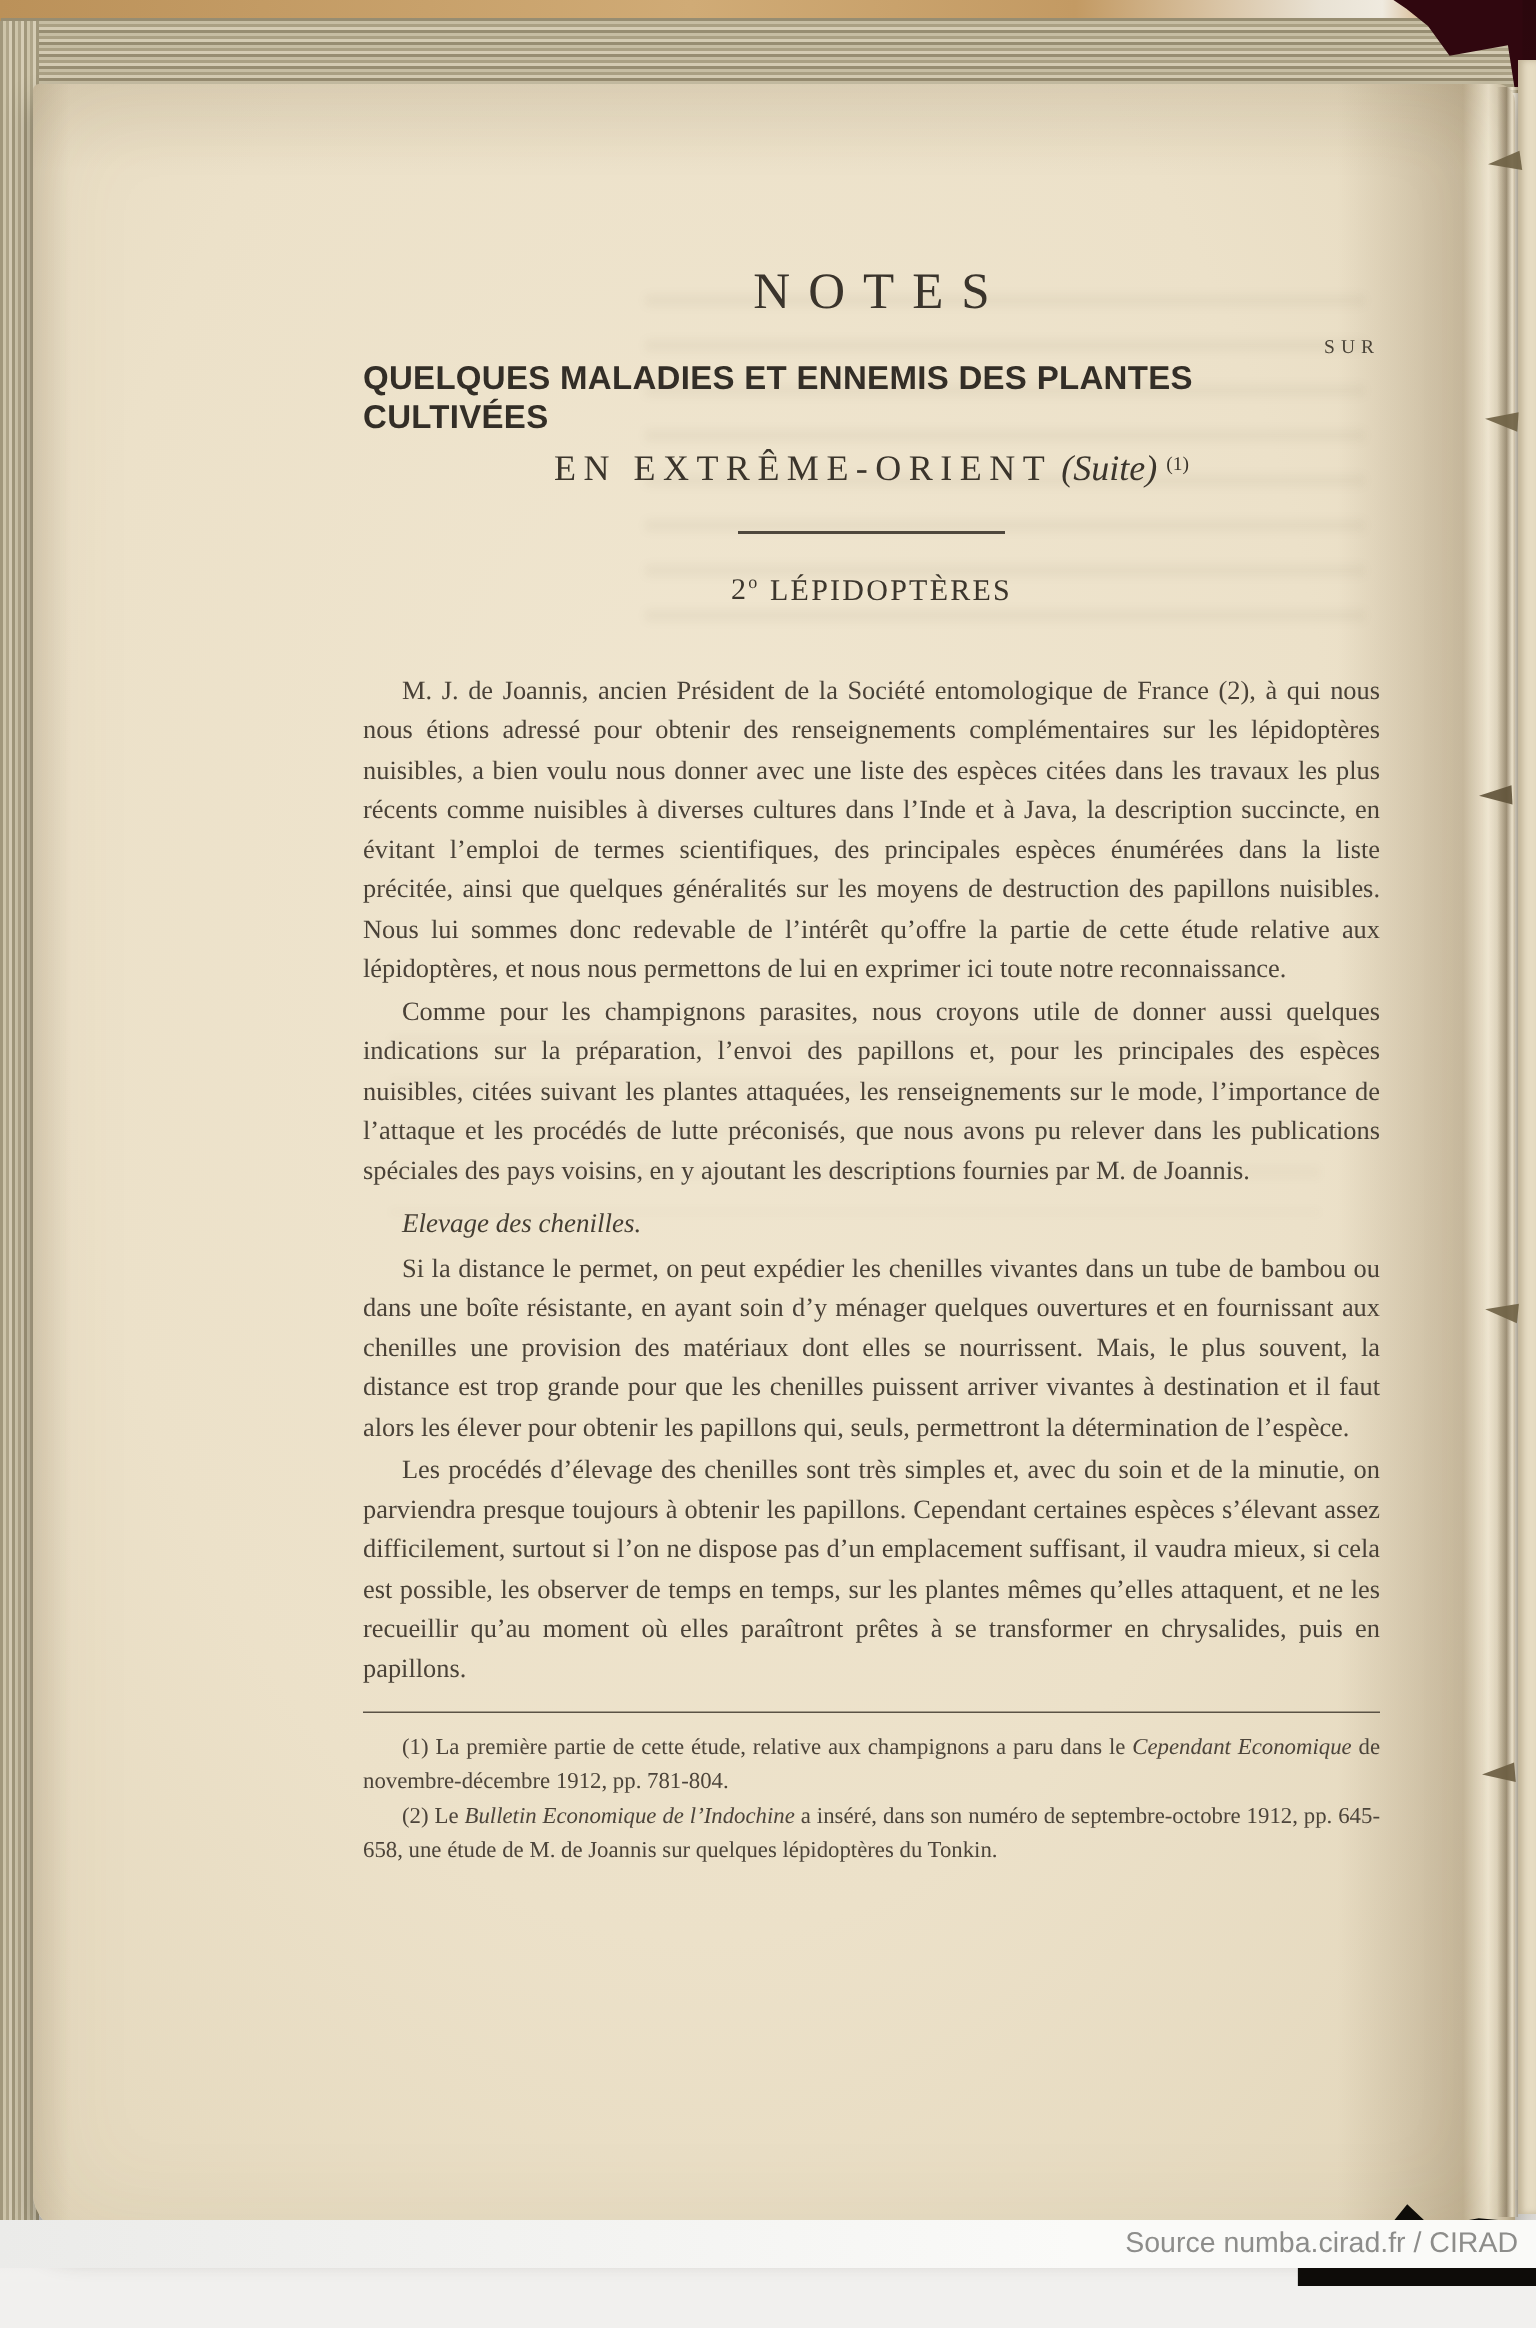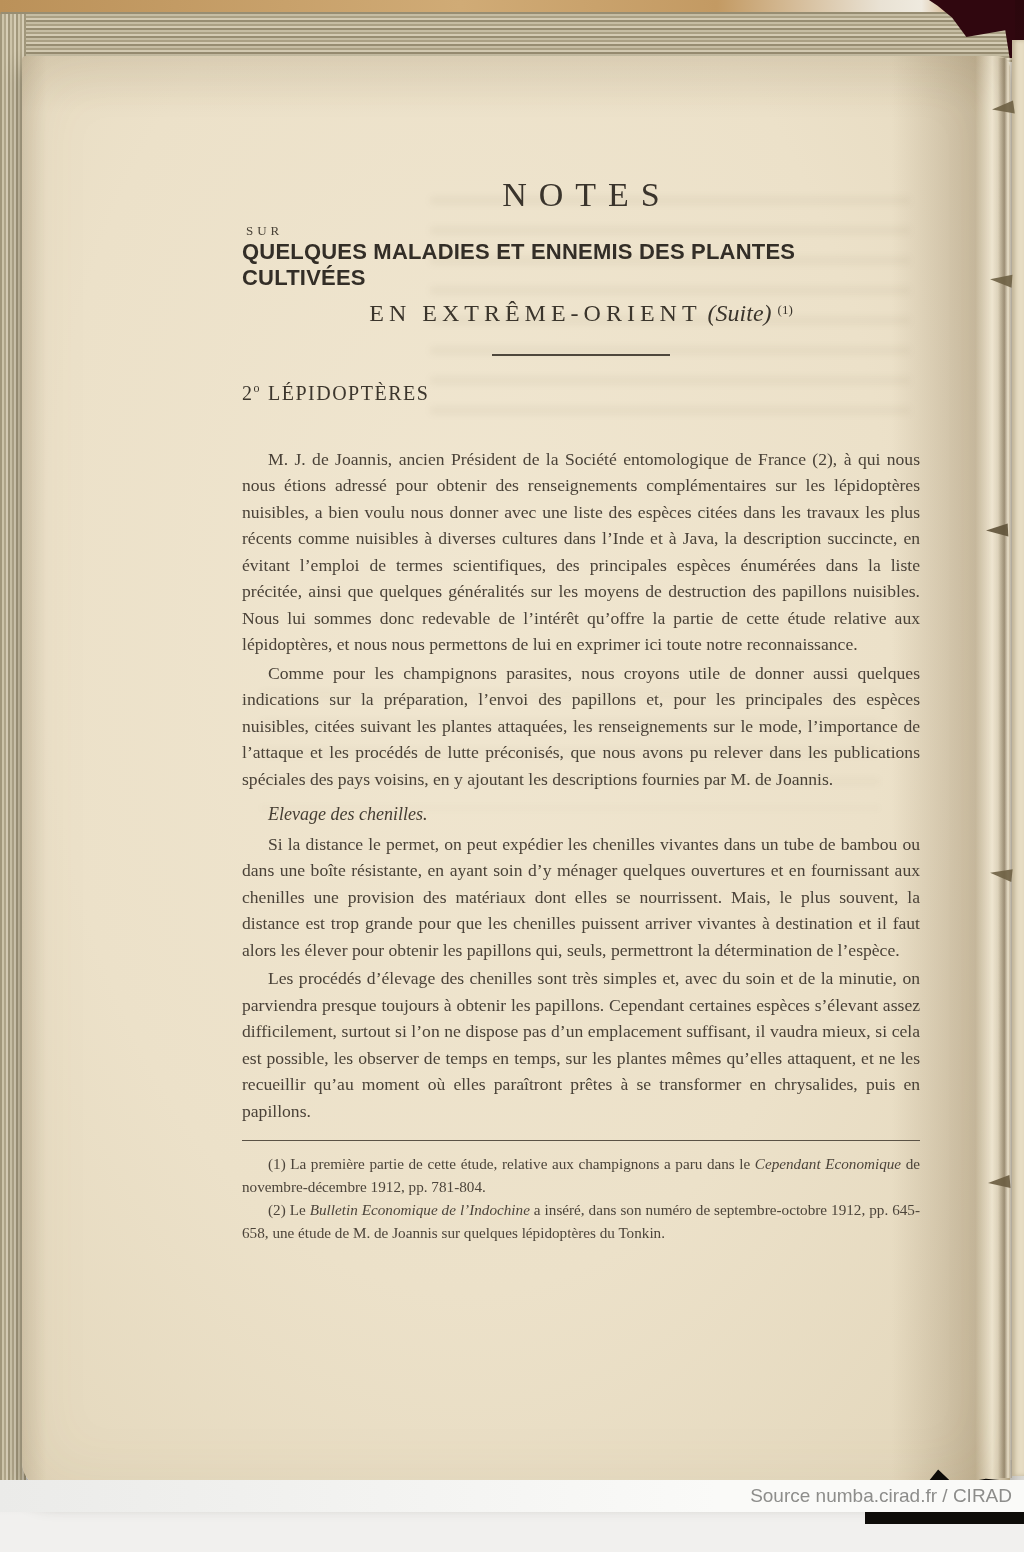--- a/index.html
+++ b/index.html
@@ -60,29 +60,29 @@
   .cover-bottom { position:absolute; left:865px; top:1466px; width:159px; height:58px; background:#0e0c09;
     clip-path:polygon(0 62%, 13% 24%, 36% 40%, 46% 6%, 56% 32%, 76% 22%, 100% 28%, 100% 100%, 0 100%); }
   
   .source-bar { position:absolute; left:0; top:1480px; width:1024px; height:32px;
     background:linear-gradient(90deg,#ebebe9, #fafaf8 70%);
     font-family:"Liberation Sans", sans-serif; font-size:19px; color:#8d8d8b;
     text-align:right; line-height:31px; padding-right:12px; }
   
   .text-block { position:absolute; left:242px; top:176px; width:678px; color:#463f35; }
   .t-notes { text-align:center; font-size:34px; letter-spacing:12px; text-indent:12px; color:#3a342c; }
-  .t-sur   { text-align:left; font-size:13px; letter-spacing:4px; text-indent:4px; margin-top:9px; color:#4a4338; }
+  .t-sur   { text-align:right; font-size:13px; letter-spacing:4px; text-indent:4px; margin-top:9px; color:#4a4338; }
   .t-main  { text-align:left; font-family:Liberation Sans, sans-serif; font-weight:700;
              font-size:22px; letter-spacing:.2px; color:#332e27; }
   .t-orient{ text-align:center; font-size:24px; margin-top:9px; color:#3b352c; }
   .t-orient .caps { letter-spacing:5px; }
   .t-orient .suite { font-style:italic; letter-spacing:0; }
   .t-orient .ref { font-size:13px; vertical-align:7px; letter-spacing:0; }
   .t-rule { width:178px; height:2px; background:#4e473c; margin:27px auto 0; }
-  .t-section { text-align:left; font-size:20px; letter-spacing:1.5px; margin-top:25px; color:#3c362d; }
+  .t-section { text-align:center; font-size:20px; letter-spacing:1.5px; margin-top:25px; color:#3c362d; }
   .t-section sup { font-size:12px; }
   .t-section .sec-title { margin-left:7px; }
   .body { margin-top:41px; font-size:17.6px; line-height:26.5px; text-align:justify; color:#4a4238; }
   .body p { text-indent:26px; margin-top:2px; }
   .subhead { font-style:italic; font-size:18px; margin:9px 0 3px; text-indent:26px; color:#453e33; }
   .fn-rule { width:100%; height:1px; background:#5a5245; margin-top:16px; }
   .footnotes { margin-top:11px; font-size:15.2px; line-height:23px; text-align:justify; color:#4c443a; }
   .footnotes p { text-indent:26px; }
   .footnotes .it { font-style:italic; }
 </style>

